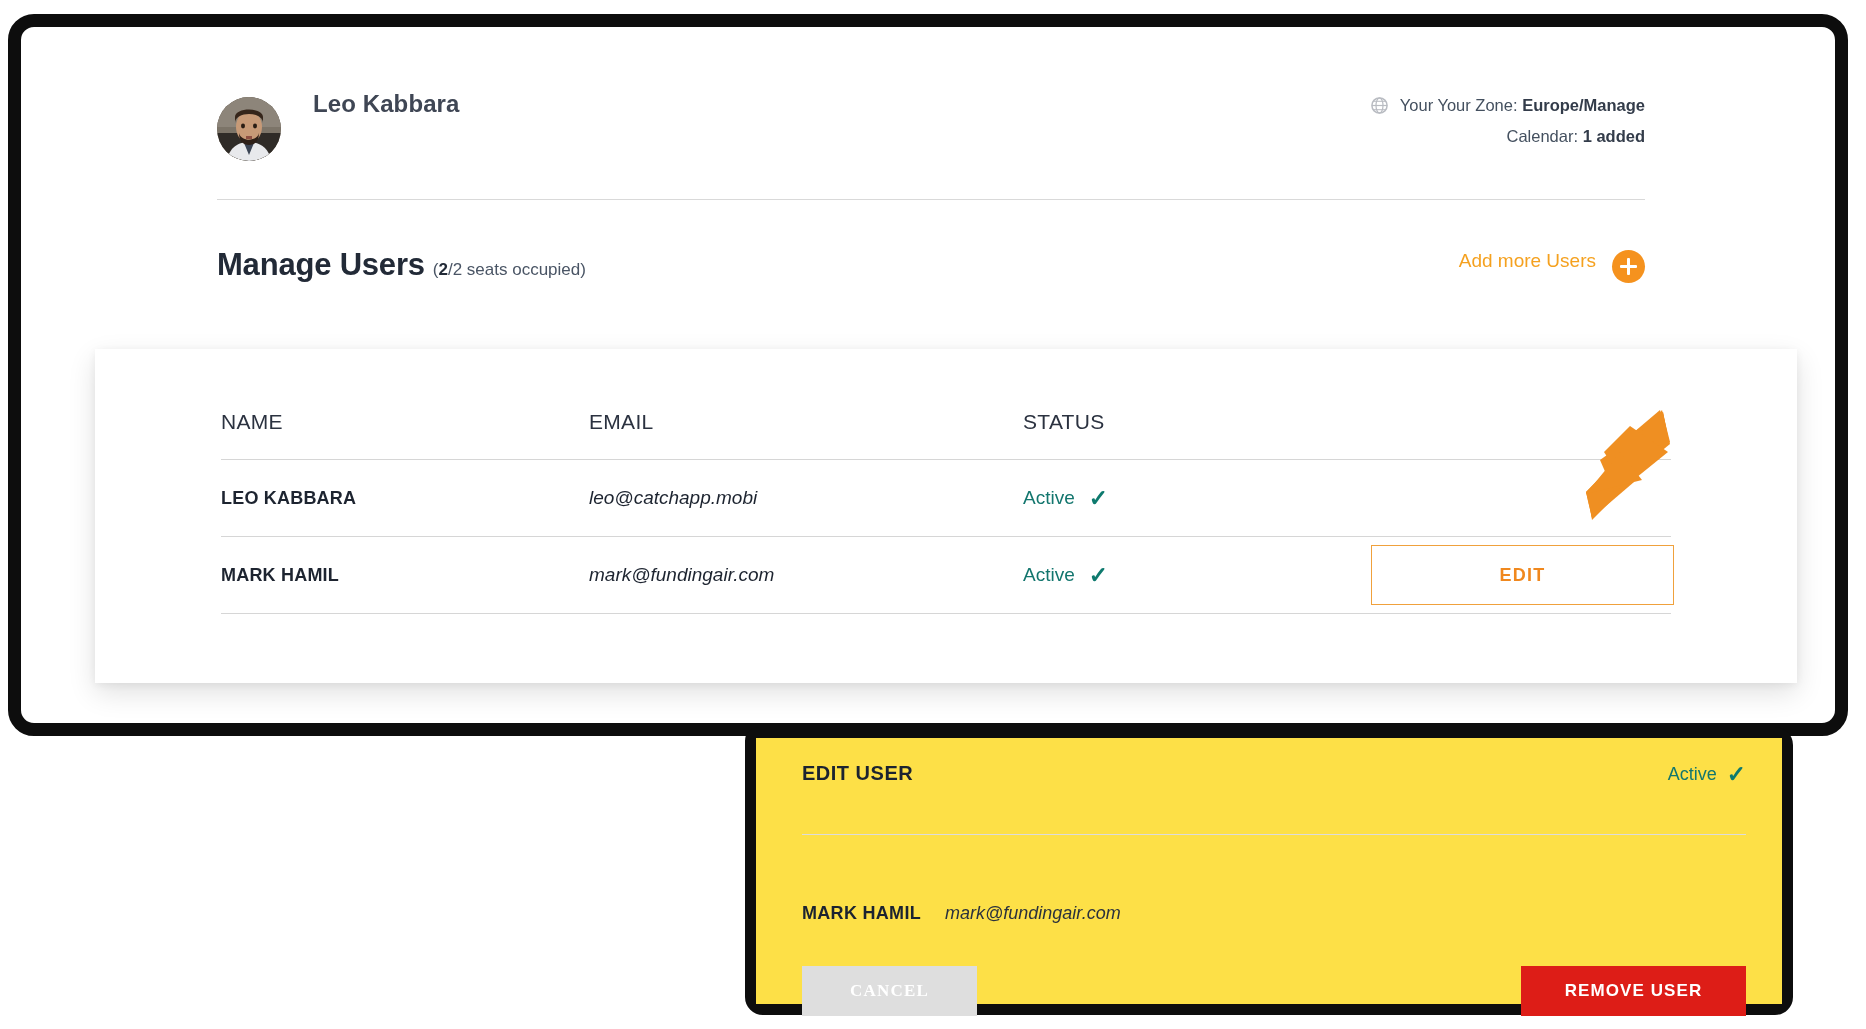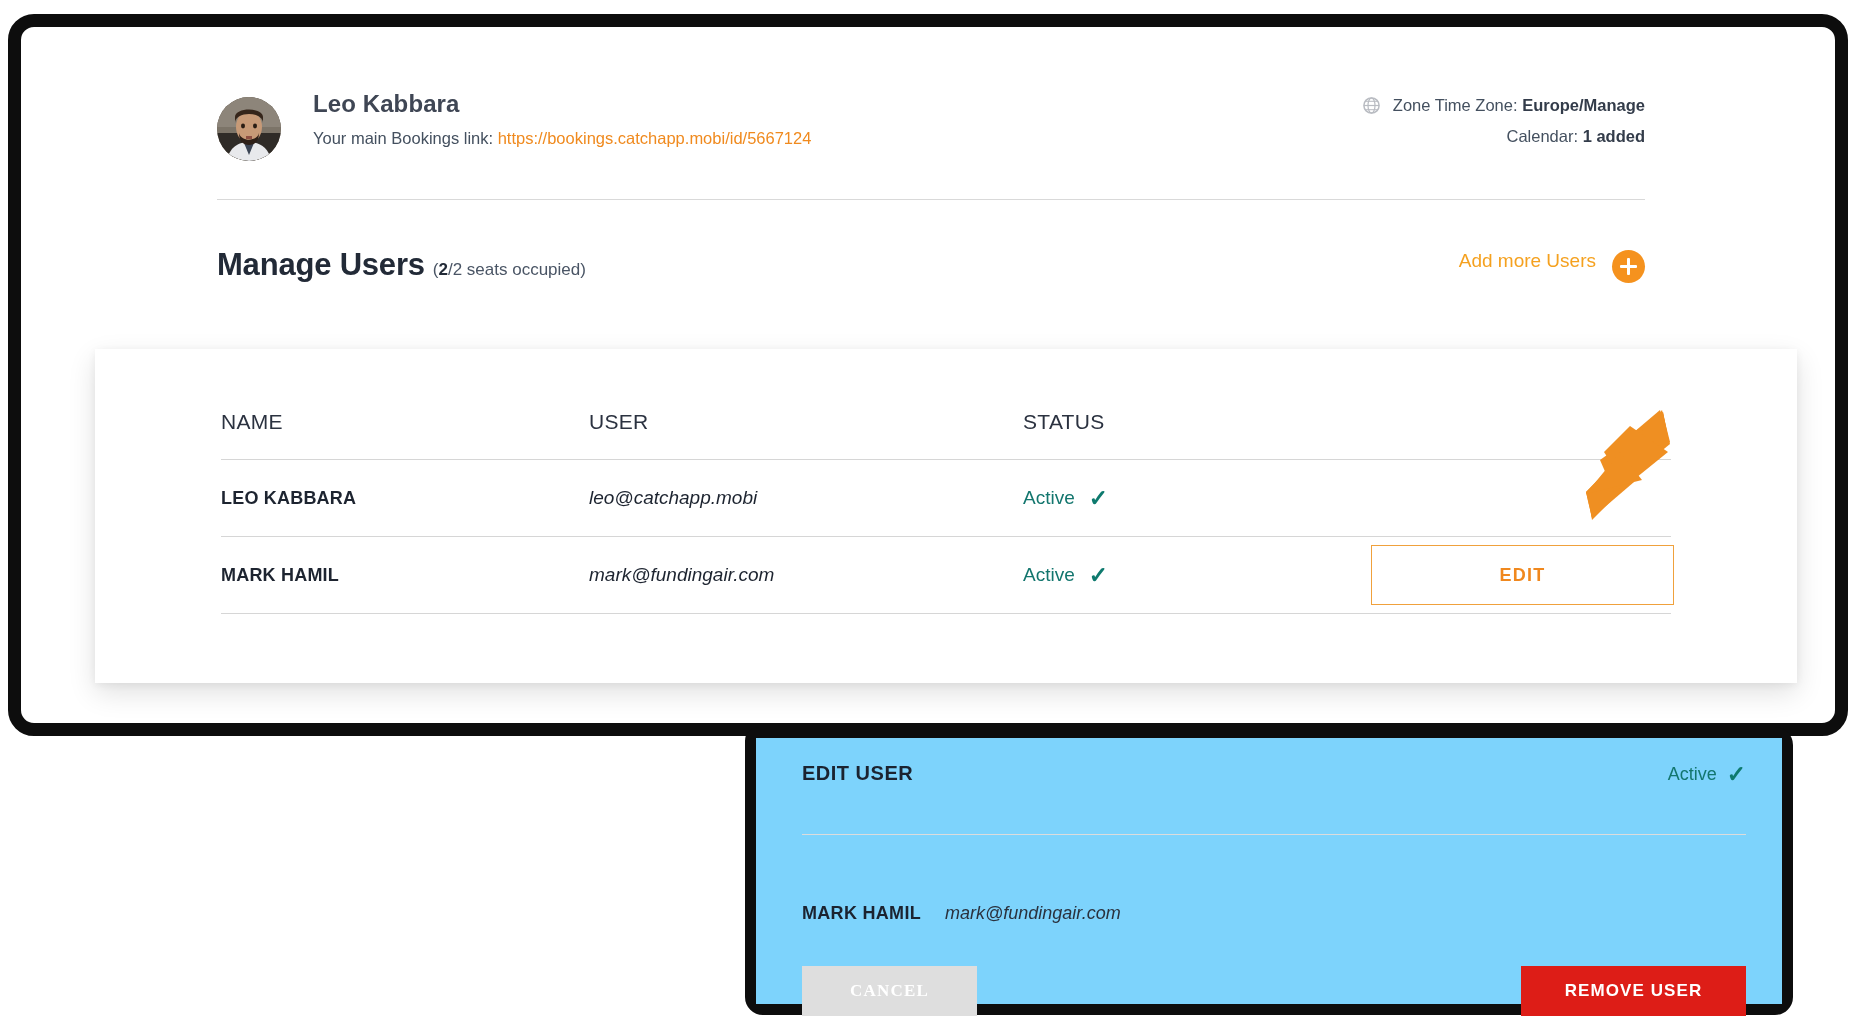--- a/index.html
+++ b/index.html
@@ -269,21 +269,21 @@
     width: 140px;
     height: 120px;
     pointer-events: none;
     z-index: 9;
   }
 
   
   .dlg-inner {
     position: absolute;
     left: 0; top: 0; right: 0; bottom: 0;
-    background: #7dd3fc;
+    background: #fde047;
   }
   .dlg-head {
     position: absolute;
     left: 46px;
     right: 36px;
     top: 24px;
     height: 44px;
   }
   .dlg-title {
     font-size: 20px;
@@ -395,38 +395,34 @@
             <ellipse cx="26" cy="29" rx="2" ry="2.4" fill="#2a1d14"></ellipse>
             <ellipse cx="38" cy="29" rx="2" ry="2.4" fill="#2a1d14"></ellipse>
             <path d="M22 36 C24 45 40 45 42 36 C42 44 38 48 32 48 C26 48 22 44 22 36 Z" fill="#2e2018"></path>
             <path d="M29 39 h6 v3 h-6 z" fill="#8e4f42"></path>
           </g>
         </svg>
       </div>
 
       <div class="profile-text">
         <div class="profile-name">Leo Kabbara</div>
-        <div class="profile-link-line">
-          <span>Your main Bookings link:</span>
-          <a class="link" href="#">https://bookings.catchapp.mobi/id/5667124</a>
-        </div>
       </div>
 
       <div class="tz-block">
         <div class="tz-line">
           <span class="globe-icon">
             <svg width="17" height="17" viewBox="0 0 17 17">
               <circle cx="8.5" cy="8.5" r="7.6" fill="none" stroke="#b9bcc2" stroke-width="1.5"></circle>
               <ellipse cx="8.5" cy="8.5" rx="3.5" ry="7.6" fill="none" stroke="#b9bcc2" stroke-width="1.2"></ellipse>
               <line x1="1" y1="8.5" x2="16" y2="8.5" stroke="#b9bcc2" stroke-width="1.2"></line>
               <line x1="2.2" y1="4.3" x2="14.8" y2="4.3" stroke="#b9bcc2" stroke-width="1"></line>
               <line x1="2.2" y1="12.7" x2="14.8" y2="12.7" stroke="#b9bcc2" stroke-width="1"></line>
             </svg>
           </span>
-          <span>Zone Time Zone:</span>
+          <span>Your Your Zone:</span>
           <b>Europe/Manage</b>
         </div>
         <div class="tz-line">
           <span>Calendar:</span>
           <b>1 added</b>
         </div>
       </div>
     </div>
 
     <div class="header-divider"></div>
@@ -440,21 +436,21 @@
         <span class="add-users-label">Add more Users</span>
         <span class="plus-circle"></span>
       </div>
     </div>
 
     <div class="users-card">
       <div class="users-table">
 
         <div class="trow head">
           <div class="c-name  th">NAME</div>
-          <div class="c-email th">USER</div>
+          <div class="c-email th">EMAIL</div>
           <div class="c-status th">STATUS</div>
           <div class="c-act"></div>
         </div>
 
         <div class="trow">
           <div class="c-name td-name">LEO KABBARA</div>
           <div class="c-email td-email">leo@catchapp.mobi</div>
           <div class="c-status td-status">
             <span>Active</span>
             <span class="tick">✓</span>

